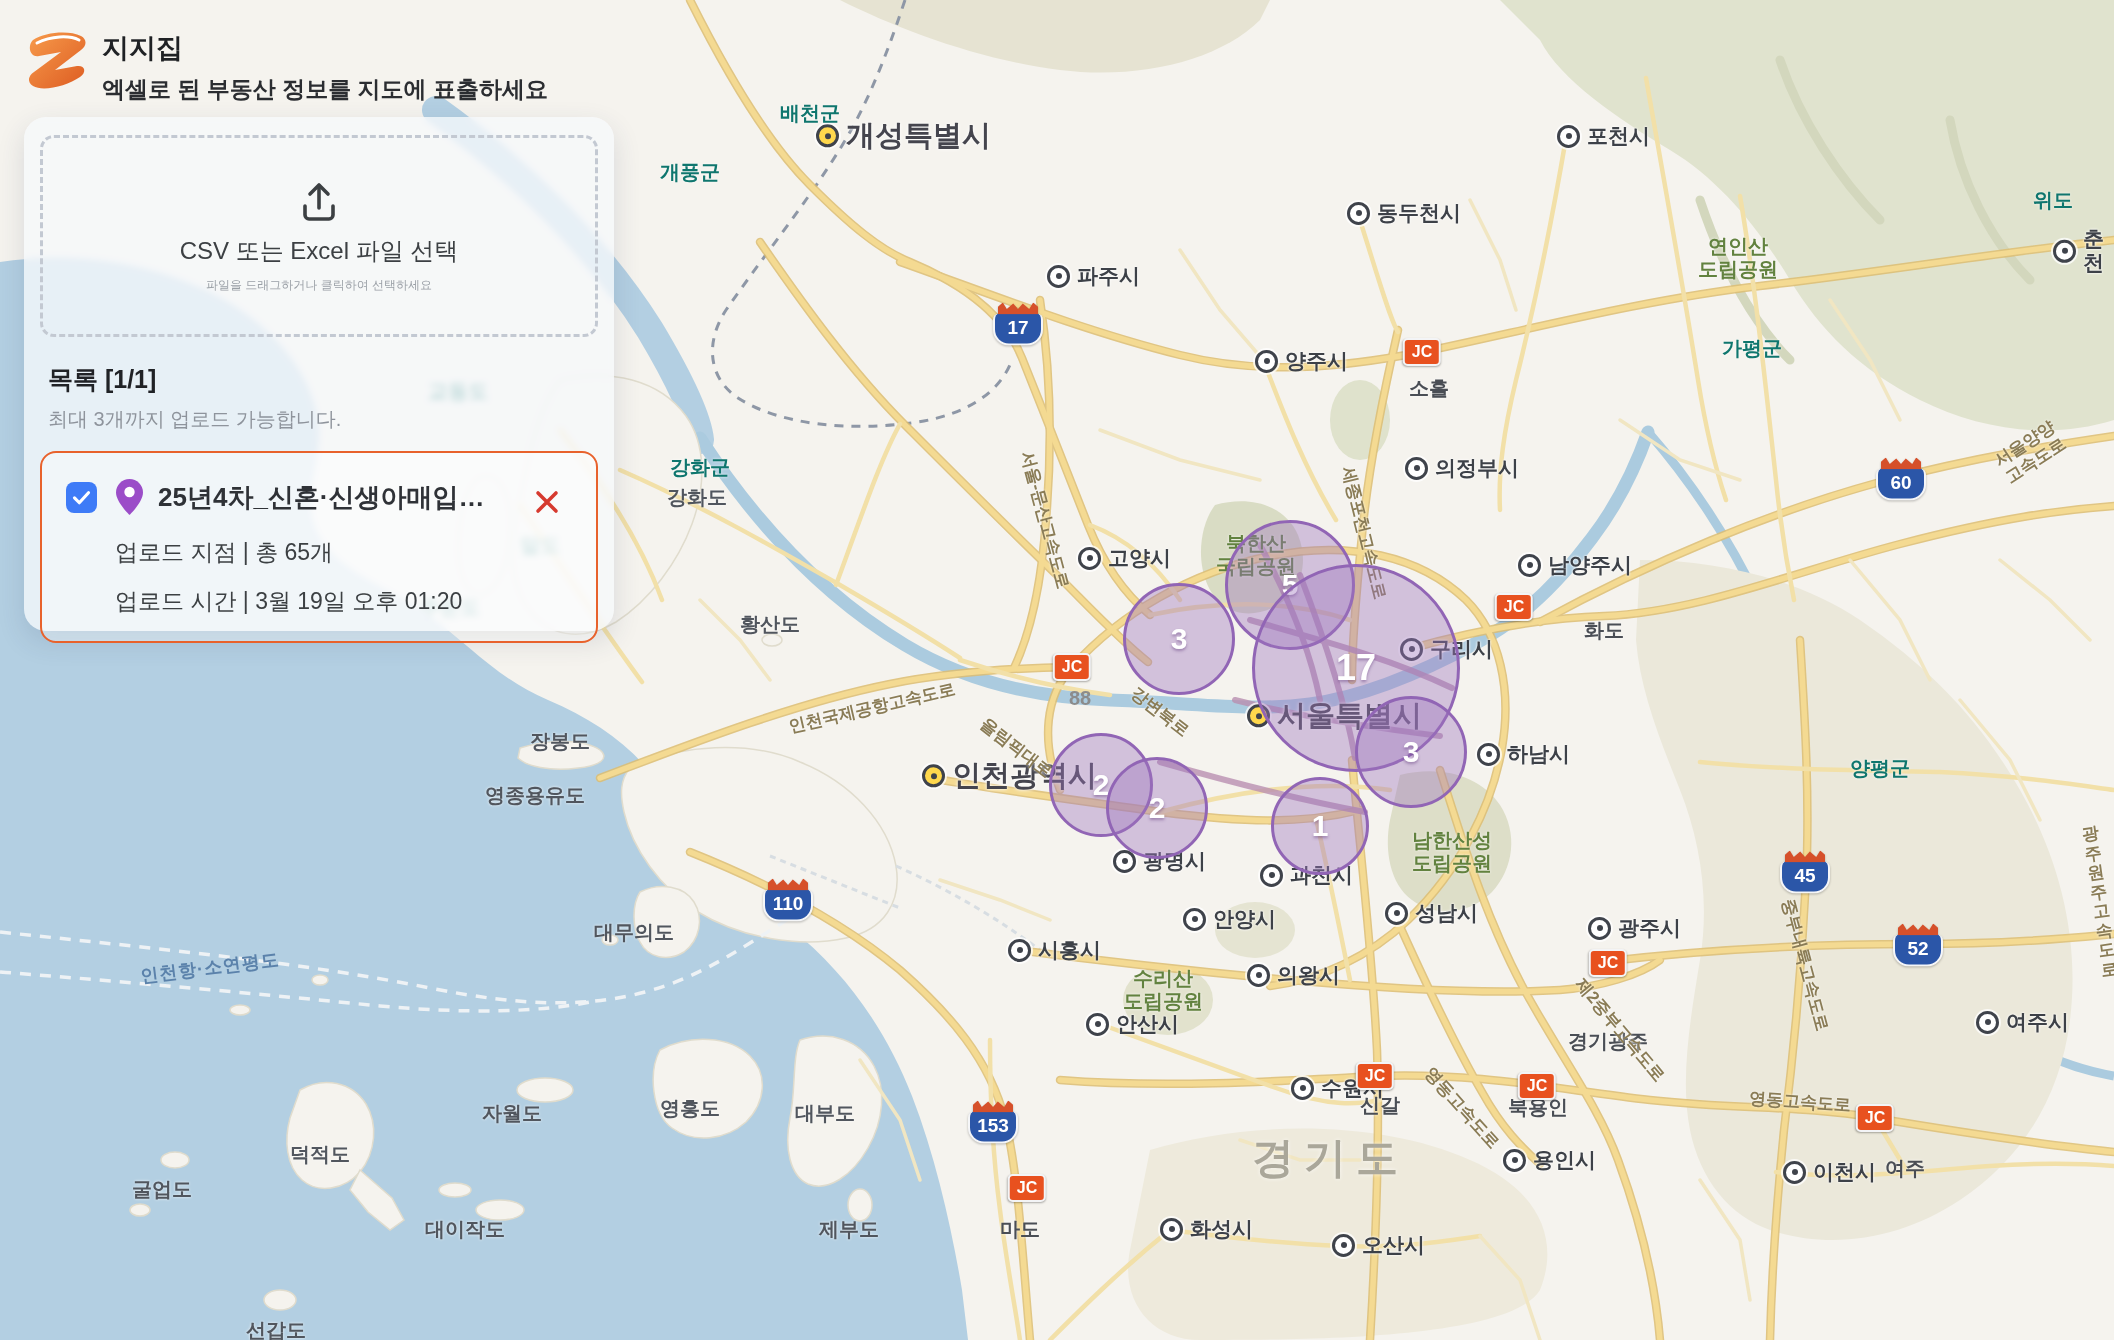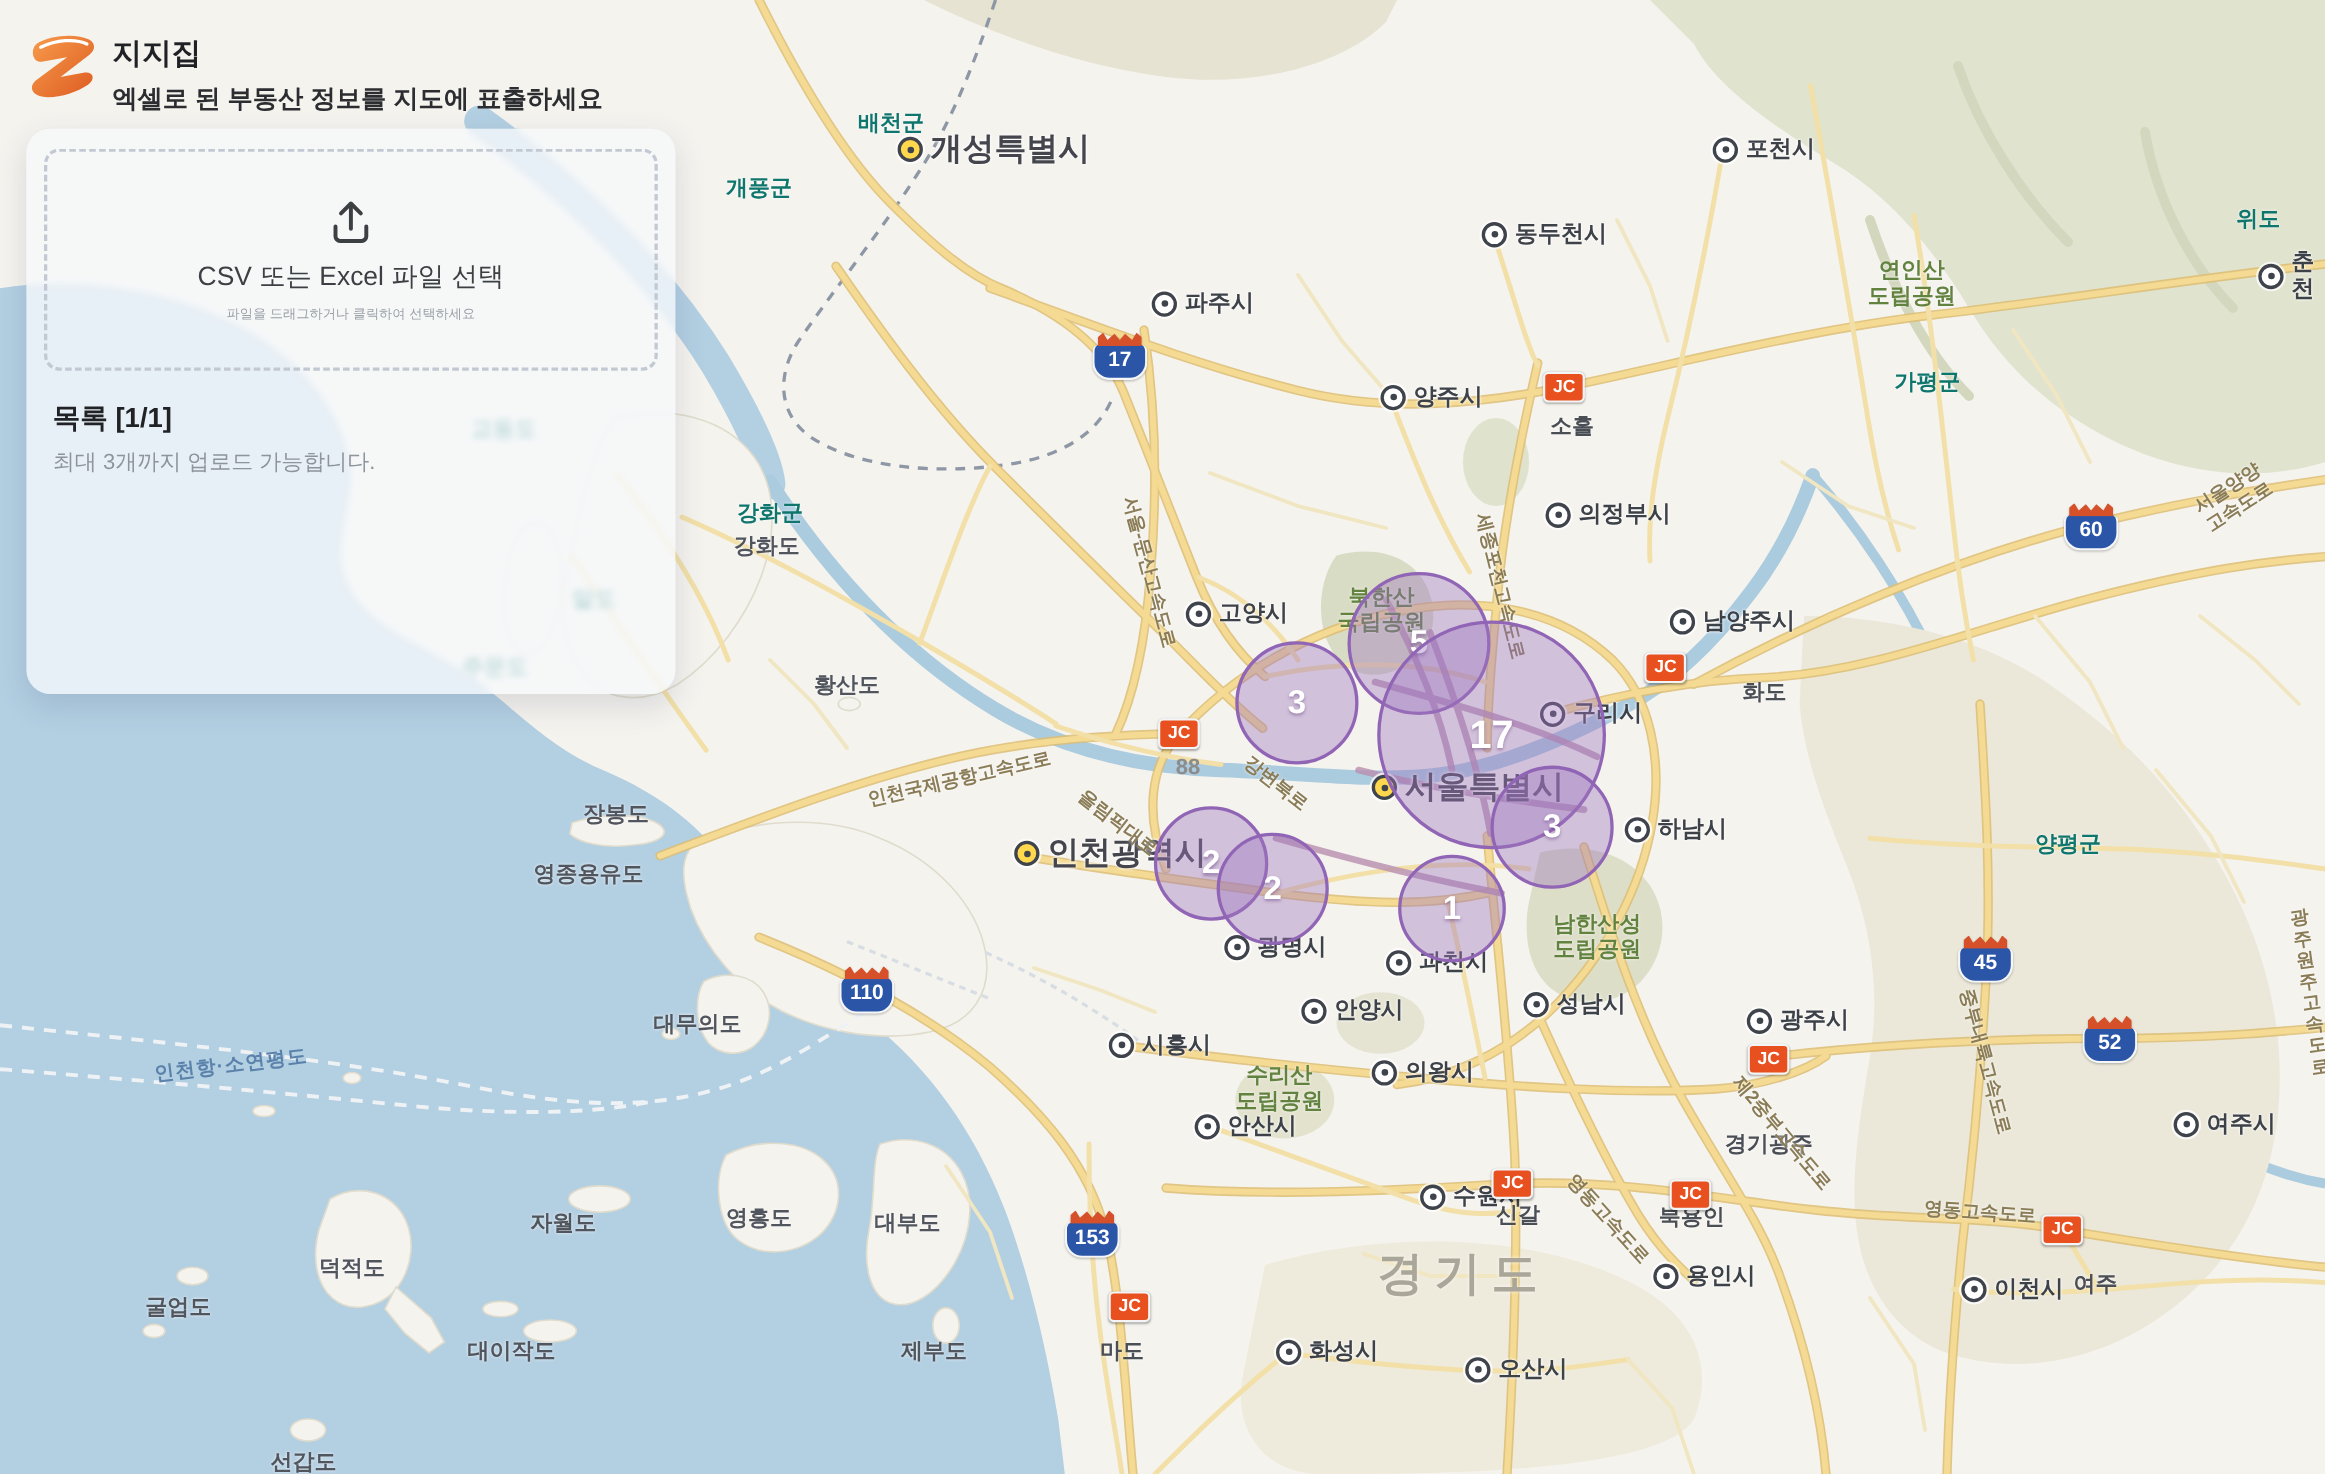--- a/index.html
+++ b/index.html
@@ -386,15 +386,34 @@
       </svg>
       <div class="dz-label">CSV 또는 Excel 파일 선택</div>
       <div class="dz-hint">파일을 드래그하거나 클릭하여 선택하세요</div>
     </div>
 
     <div id="list-head">
       <div id="list-title">목록 [1/1]</div>
       <div id="list-hint">최대 3개까지 업로드 가능합니다.</div>
     </div>
 
+    <div id="file-card">
+      <div class="row1">
+        <div class="checkbox">
+          <svg width="21" height="21" viewBox="0 0 24 24">
+            <path fill="none" stroke="#fff" stroke-width="3.6" stroke-linecap="round" stroke-linejoin="round" d="M4,12.5 L9.5,18 L20,6.5"></path>
+          </svg>
+        </div>
+        <svg class="pin" width="27" height="36" viewBox="0 0 27 36">
+          <path fill="#9b4dc8" d="M13.5,0 C6,0 0,6 0,13.5 C0,23 13.5,36 13.5,36 C13.5,36 27,23 27,13.5 C27,6 21,0 13.5,0 Z"></path>
+          <circle cx="13.5" cy="13" r="5.2" fill="#fff"></circle>
+        </svg>
+        <div class="file-title">25년4차_신혼·신생아매입…</div>
+      </div>
+      <svg class="close-x" viewBox="0 0 30 30">
+        <path fill="none" stroke="#d63a2f" stroke-width="3.6" stroke-linecap="round" d="M6,6 L24,24 M24,6 L6,24"></path>
+      </svg>
+      <div class="meta">업로드 지점 | 총 65개</div>
+      <div class="meta">업로드 시간 | 3월 19일 오후 01:20</div>
+    </div>
   </div>
 
 </div>
 
 </body></html>

